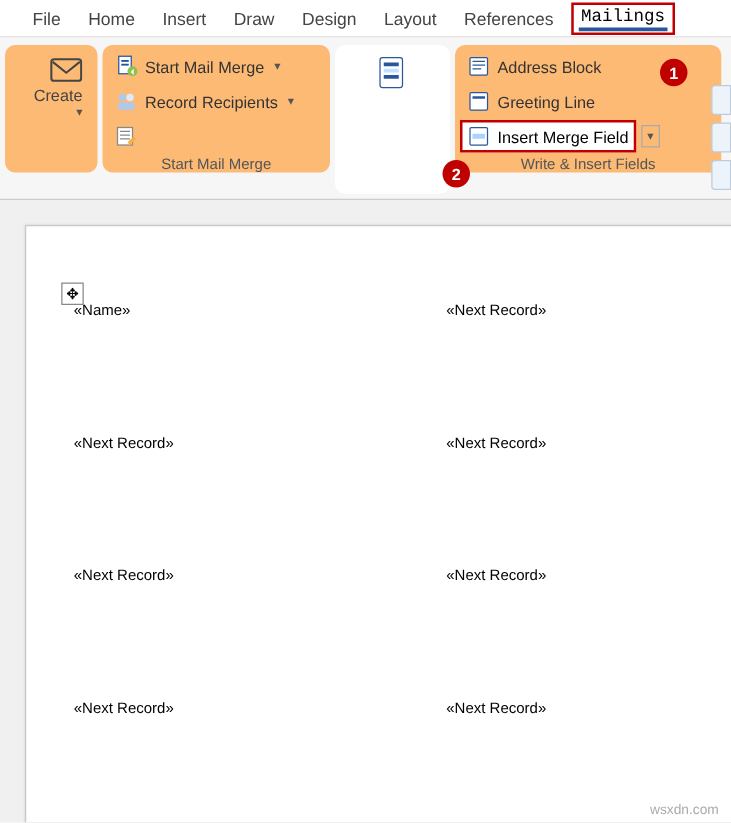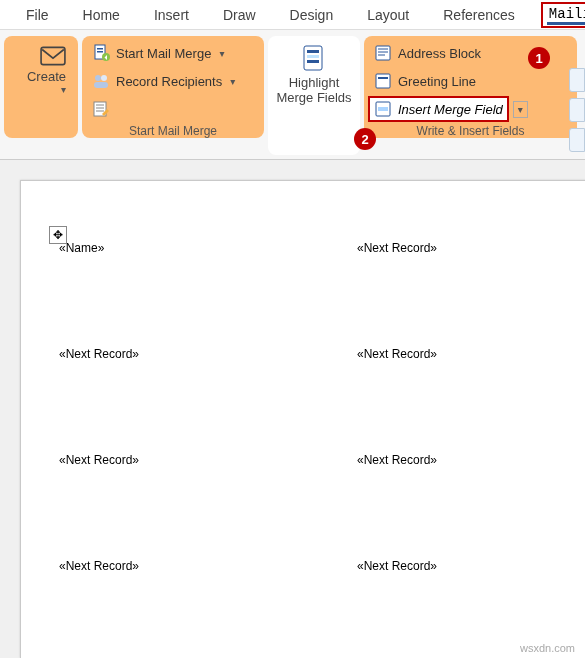--- a/index.html
+++ b/index.html
@@ -14,21 +14,21 @@
     }
 
     
     .tab-row {
       display: flex;
       align-items: center;
       background: #fff;
       border-bottom: 1px solid #ddd;
       height: 30px;
       padding-left: 18px;
-      gap: 18px;
+      gap: 6px;
     }
     .tab {
       padding: 4px 8px;
       color: #444;
       font-size: 14px;
       cursor: pointer;
     }
     .tab-active {
       border: 2px solid #c00000;
       color: #000;
@@ -117,21 +117,20 @@
 
     .insert-merge-hl {
       border: 2px solid #c00000;
       background: #fff;
       padding: 1px 4px;
       display: flex;
       align-items: center;
       gap: 6px;
       height: 26px;
       cursor: pointer;
-      font-style: italic;
     }
     .split-chev {
       border: 1px solid #aaa;
       padding: 2px 4px;
       font-size: 10px;
       color: #555;
       margin-left: 4px;
       cursor: pointer;
     }
 
@@ -285,22 +284,20 @@
   </div>
 
   <div style="display:flex;flex-direction:column;align-items:center;background:#fff;border-radius:8px;margin:2px 4px 4px 0;padding:4px 0 0 0">
     <div class="hl-btn">
       <svg class="hl-icon" viewBox="0 0 28 30">
           <rect x="4" y="2" width="18" height="24" rx="2" fill="#fff" stroke="#2b579a"></rect>
           <rect x="7" y="6" width="12" height="3" fill="#2b579a"></rect>
           <rect x="7" y="11" width="12" height="3" fill="#bfe3ff"></rect>
           <rect x="7" y="16" width="12" height="3" fill="#2b579a"></rect>
         </svg>
-      <div class="hl-label">Highlight
-Merge Fields</div>
     </div>
     <div class="ribbon-group-label">&nbsp;</div>
   </div>
 
   <div class="ribbon-panel" style="flex:1;min-width:190px">
     <div class="ribbon-group">
       <div class="stack" style="width:100%">
         <div class="small-btn">
           <svg class="small-icon" viewBox="0 0 18 18">
               <rect x="2" y="2" width="14" height="14" rx="1" fill="#fff" stroke="#2b579a"></rect>

